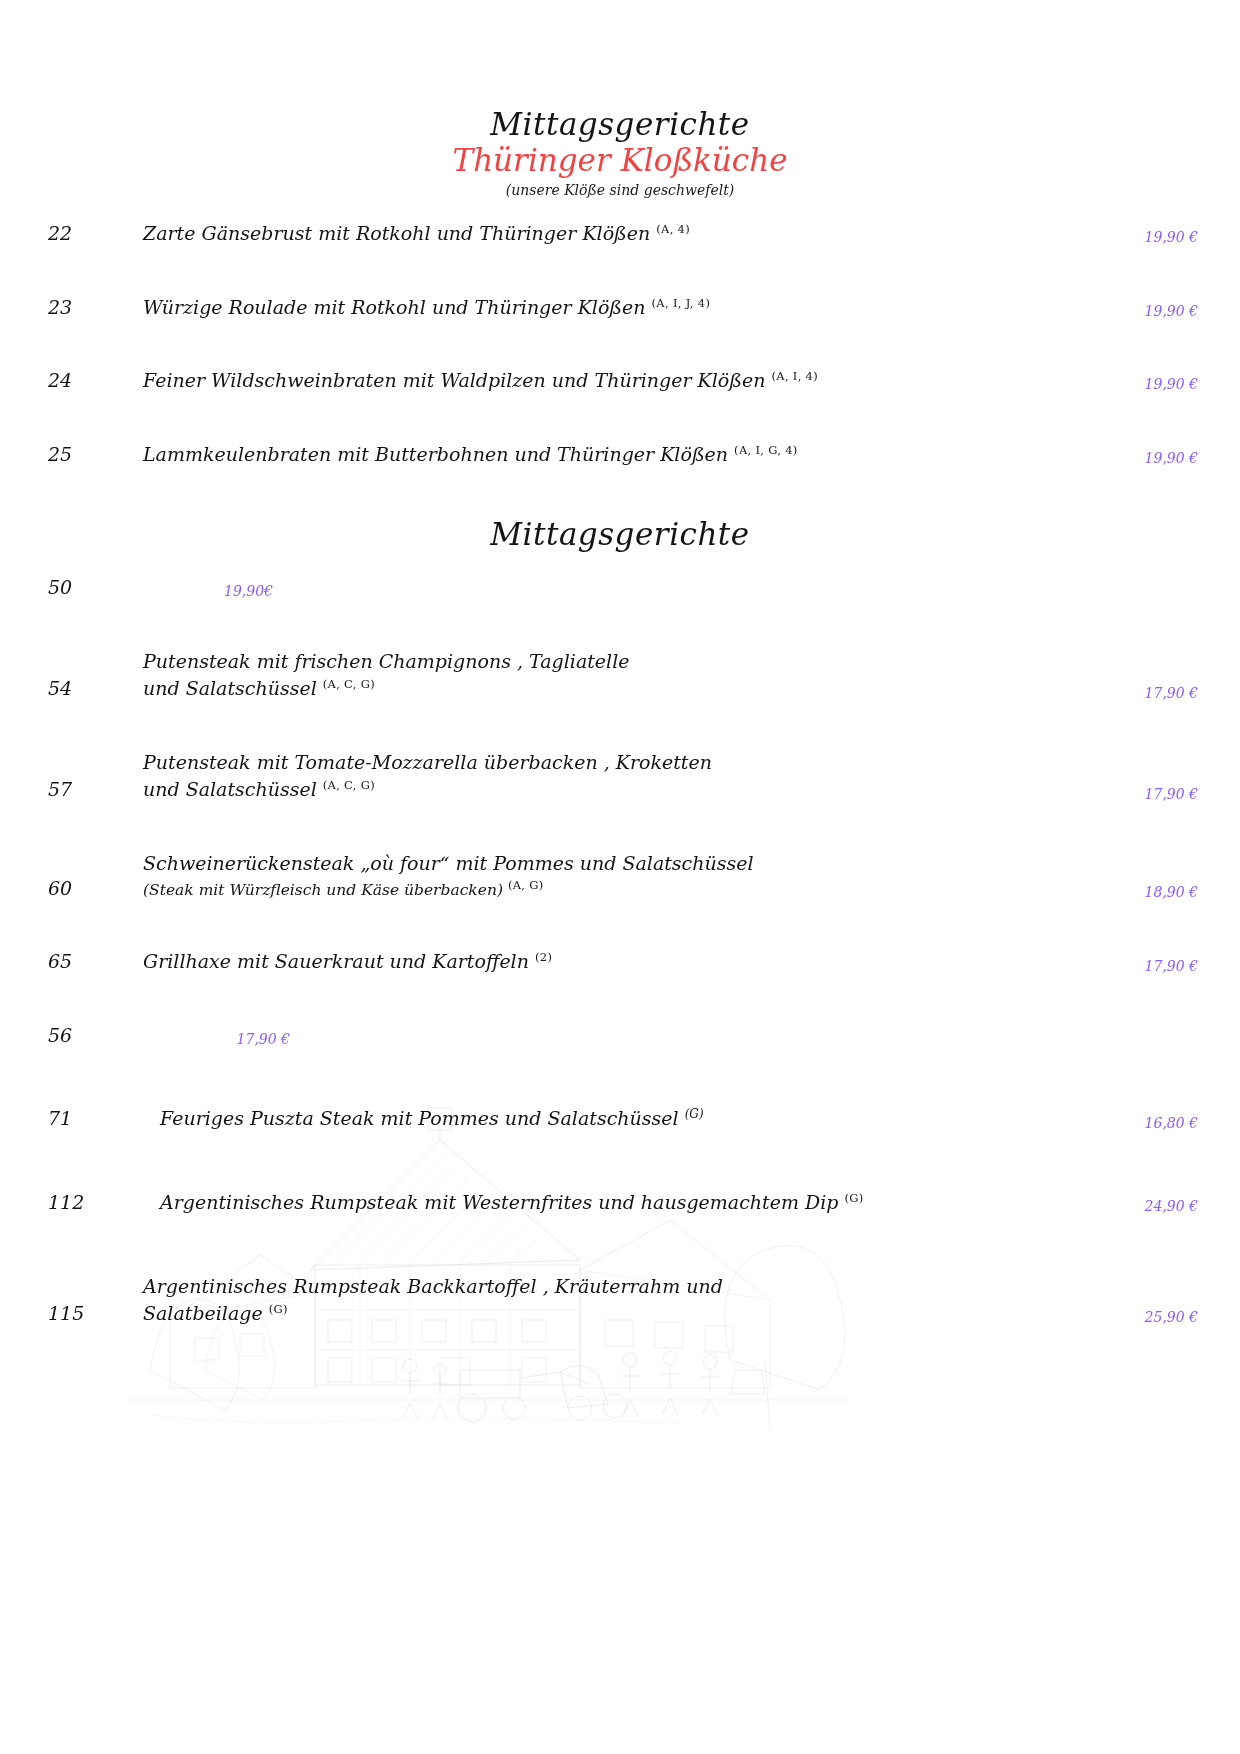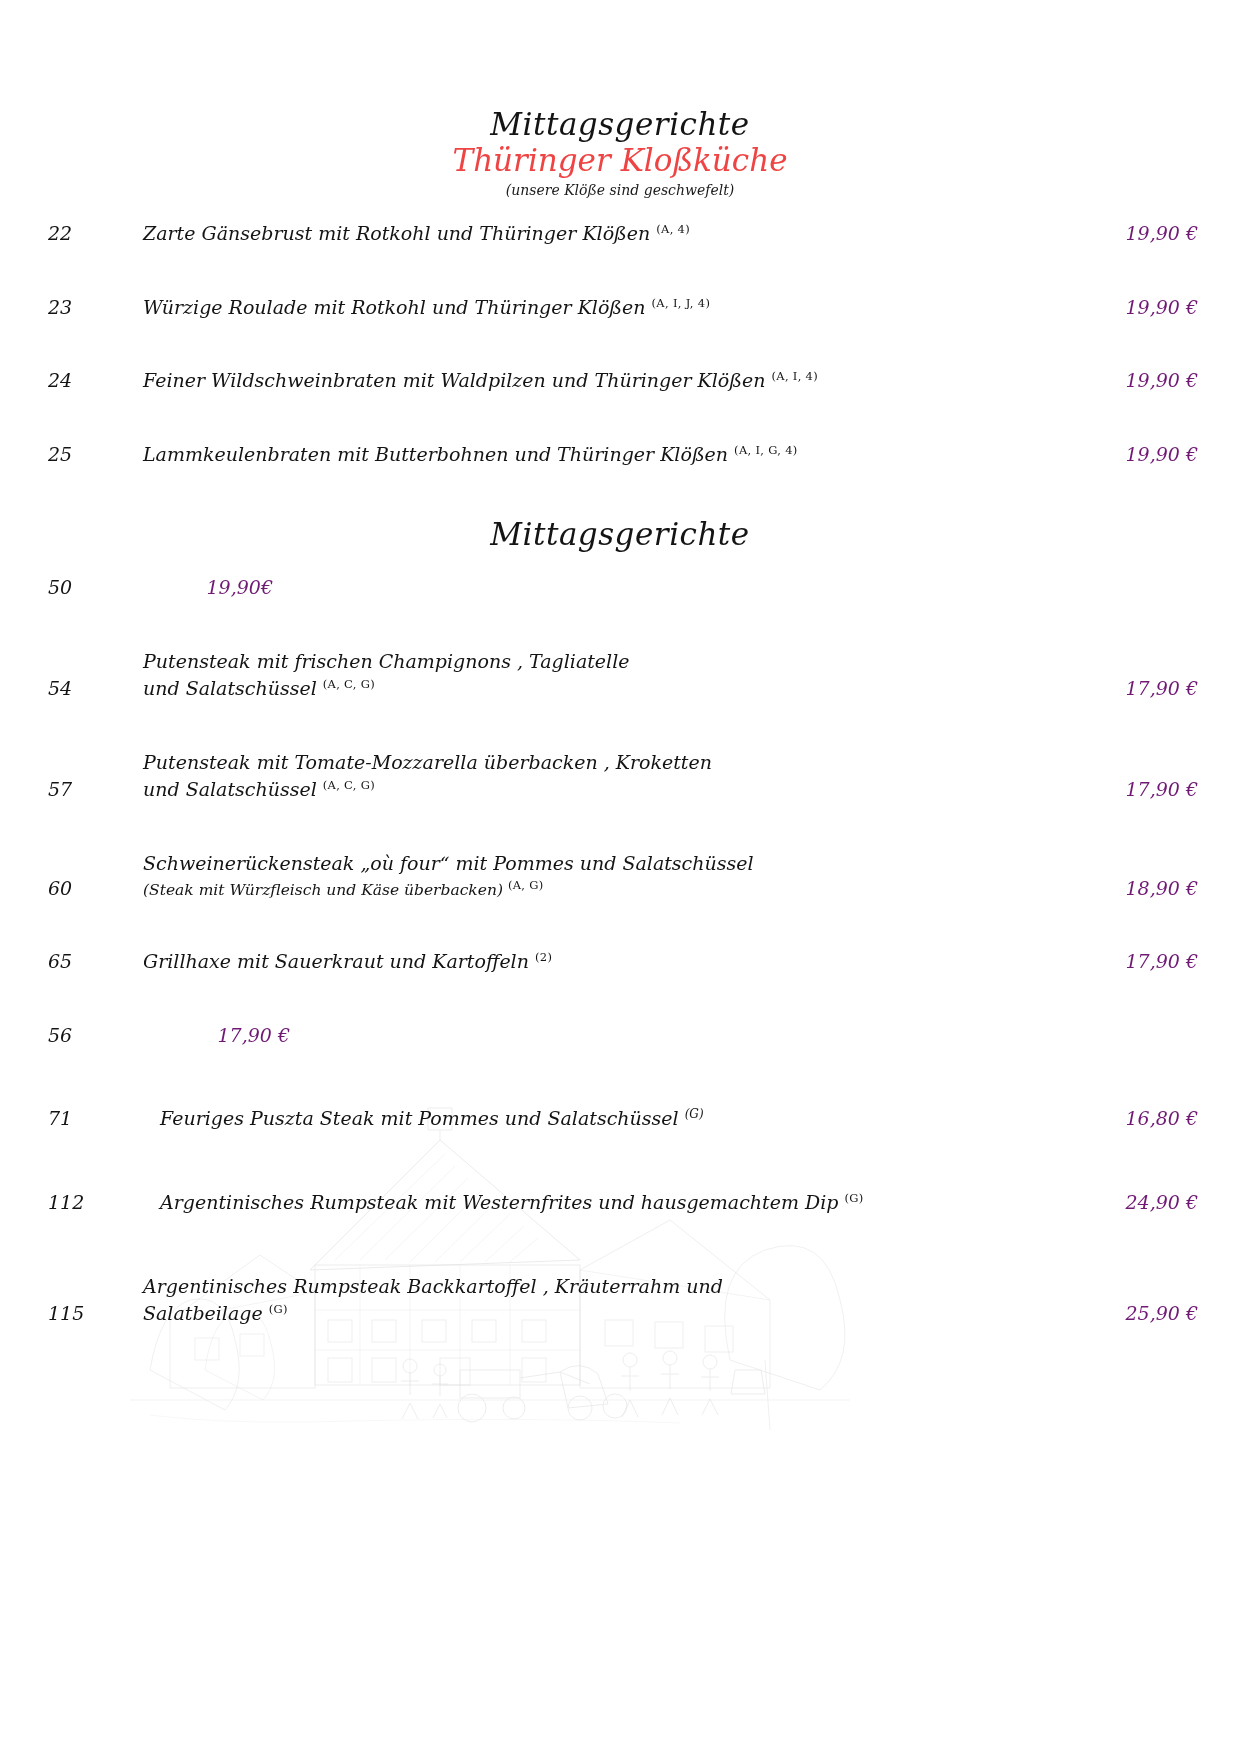--- a/index.html
+++ b/index.html
@@ -95,23 +95,23 @@
 
   .row-desc .line2 {
     display: block;
   }
 
   .row-price {
     width: 130px;
     flex: 0 0 130px;
     text-align: right;
     font-style: italic;
-    font-size: 19px;
+    font-size: 14px;
     line-height: 1.45;
-    color: #701a75;
+    color: #8b5cf6;
     white-space: nowrap;
   }
 
   .alg {
     font-size: 11.5px;
     vertical-align: super;
     font-style: normal;
     letter-spacing: 0.3px;
   }
   .alg-i {

